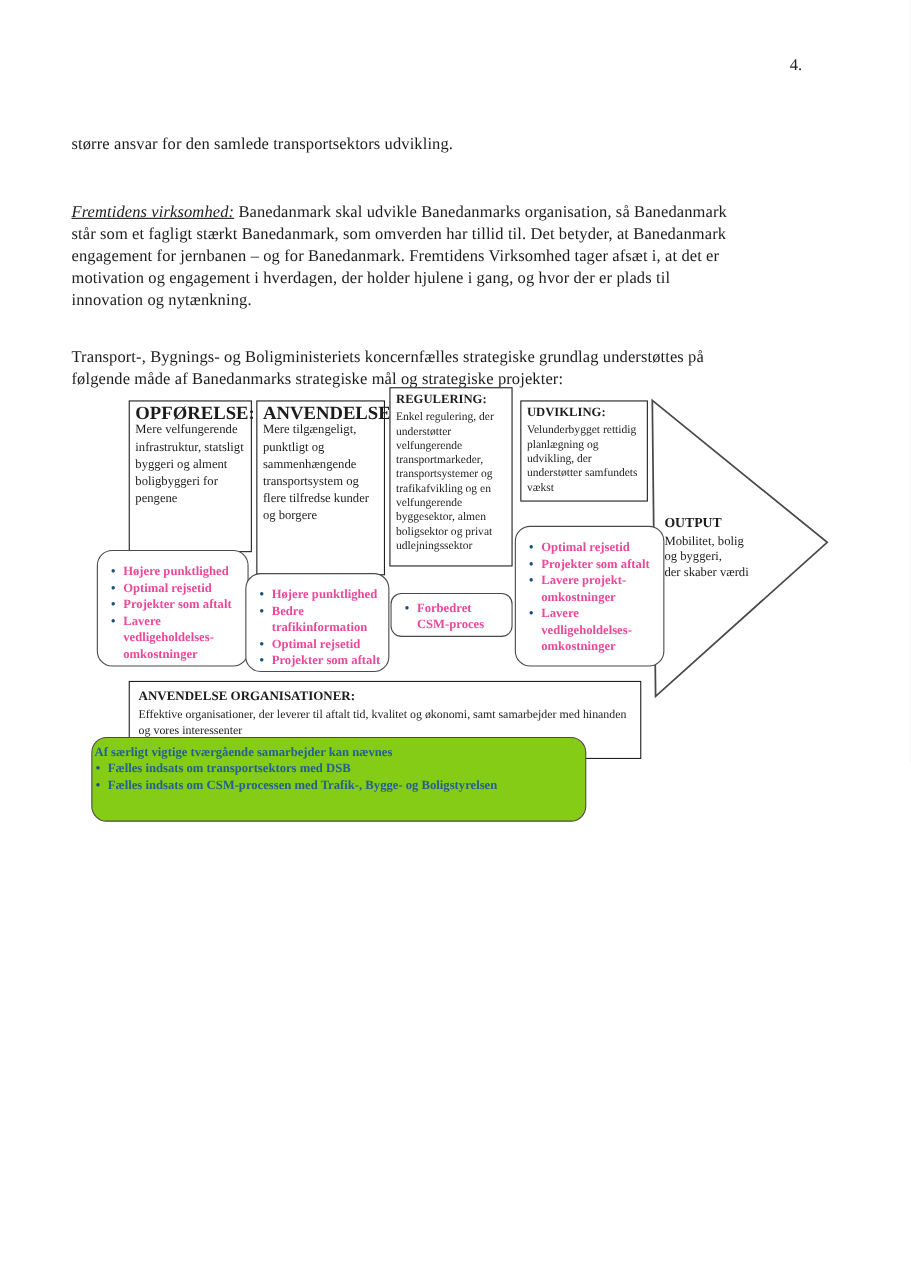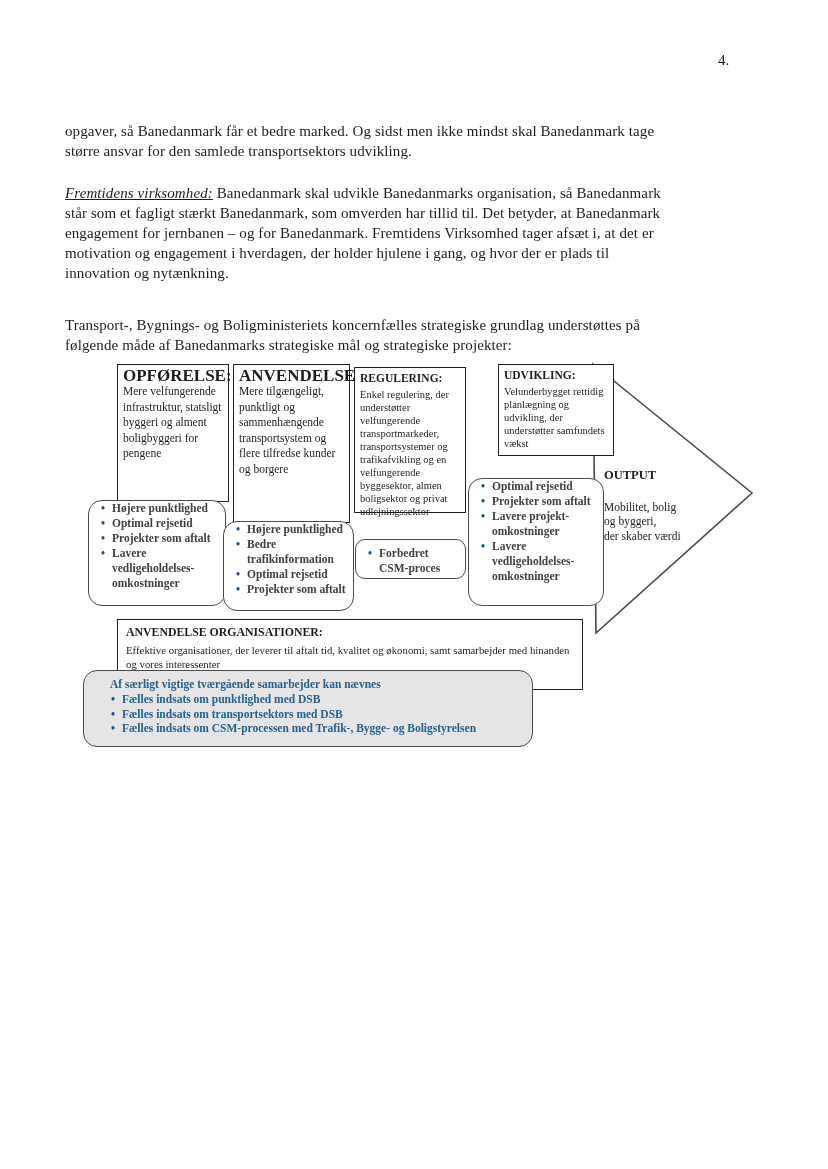--- a/index.html
+++ b/index.html
@@ -21,65 +21,64 @@
   .colbox{
     background:#fff;border:1.5px solid #1f1f1f;z-index:2;
     padding:3px 5px;box-sizing:border-box;
   }
   .col-title{font-weight:bold;font-size:17px;line-height:16px;margin-bottom:0;}
   .col-body{font-size:11.5px;line-height:15.5px;}
   .small .col-title{font-size:11.5px;line-height:14px;margin-bottom:3px;}
   .small .col-body{font-size:10.5px;line-height:13px;}
   .c1{left:117px;top:364px;width:112px;height:138px;}
   .c2{left:233px;top:364px;width:117px;height:159px;}
-  .c3{left:354px;top:367px;width:112px;height:146px;}
-  .c4{left:498px;top:364px;width:116px;height:92px;}
+  .c3{left:354px;top:352px;width:112px;height:163px;}
+  .c4{left:473px;top:364px;width:116px;height:92px;}
 
   .goal{
     background:#fff;border:1.6px solid #4a4a4a;border-radius:14px;z-index:3;
-    box-sizing:border-box;padding:0 6px 4px 6px;color:#404040;font-weight:bold;
+    box-sizing:border-box;padding:12px 6px 4px 6px;color:#ec4899;font-weight:bold;
   }
   .goal ul{margin:0;padding:0 0 0 6px;list-style:none;}
   .goal li{font-size:11.5px;line-height:15px;padding-left:11px;position:relative;}
   .goal li::before{content:"\2022";position:absolute;left:0;top:0;color:#1d4f7c;}
   .gA{left:88px;top:500px;width:138px;height:106px;}
   .gB{left:223px;top:521px;width:131px;height:90px;}
   .gC{left:355px;top:539px;width:111px;height:40px;border-radius:10px;padding-top:6px;}
   .gD{left:468px;top:478px;width:136px;height:128px;}
 
   .output-label{left:604px;top:468px;width:102px;z-index:4;font-size:11.5px;line-height:14.5px;}
-  .out-title{font-weight:bold;font-size:12.5px;margin-bottom:17px;}
+  .out-title{font-weight:bold;font-size:12.5px;margin-bottom:2px;}
   .out-line{white-space:nowrap;}
 
   .effective{
     left:117px;top:619px;width:466px;height:71px;z-index:2;
     background:#fff;border:1.5px solid #1f1f1f;box-sizing:border-box;padding:5px 8px;
   }
   .eff-title{font-weight:bold;font-size:11.8px;line-height:15px;margin-bottom:3px;}
   .eff-body{font-size:10.8px;line-height:14px;}
 
   .partner{
     left:83px;top:670px;width:450px;height:77px;z-index:3;
-    background:#e5e5e5;border:1.6px solid #4a4a4a;border-radius:14px;
-    box-sizing:border-box;padding:6px 26px;color:#24618E;font-weight:bold;
+    background:#84cc16;border:1.6px solid #4a4a4a;border-radius:14px;
+    box-sizing:border-box;padding:6px 2px;color:#24618E;font-weight:bold;
   }
   .partner .intro{font-size:11.5px;line-height:15px;}
   .partner ul{margin:0;padding:0;list-style:none;}
   .partner li{font-size:11.5px;line-height:14.5px;padding-left:12px;position:relative;white-space:nowrap;}
   .partner li::before{content:"\2022";position:absolute;left:1px;top:0;color:#1d4f7c;}
 </style>
 </head>
 <body>
 
 <div class="page">
 
   <div class="abs pageno">4.</div>
 
   <div class="abs para p1">
-    <div class="tline">opgaver, så Banedanmark får et bedre marked. Og sidst men ikke mindst skal Banedanmark tage</div>
     <div class="tline">større ansvar for den samlede transportsektors udvikling.</div>
   </div>
 
   <div class="abs para p2">
     <div class="tline"><span class="lead">Fremtidens virksomhed:</span><span> Banedanmark skal udvikle Banedanmarks organisation, så Banedanmark</span></div>
     <div class="tline">står som et fagligt stærkt Banedanmark, som omverden har tillid til. Det betyder, at Banedanmark</div>
     <div class="tline">engagement for jernbanen – og for Banedanmark. Fremtidens Virksomhed tager afsæt i, at det er</div>
     <div class="tline">motivation og engagement i hverdagen, der holder hjulene i gang, og hvor der er plads til</div>
     <div class="tline">innovation og nytænkning.</div>
   </div>
@@ -154,19 +153,18 @@
   </div>
 
   <div class="abs effective">
     <div class="eff-title">ANVENDELSE ORGANISATIONER:</div>
     <div class="eff-body">Effektive organisationer, der leverer til aftalt tid, kvalitet og økonomi, samt samarbejder med hinanden og vores interessenter</div>
   </div>
 
   <div class="abs partner">
     <div class="intro">Af særligt vigtige tværgående samarbejder kan nævnes</div>
     <ul>
-      <li>Fælles indsats om punktlighed med DSB</li>
       <li>Fælles indsats om transportsektors med DSB</li>
       <li>Fælles indsats om CSM-processen med Trafik-, Bygge- og Boligstyrelsen</li>
     </ul>
   </div>
 
 </div>
 
 </body></html>

